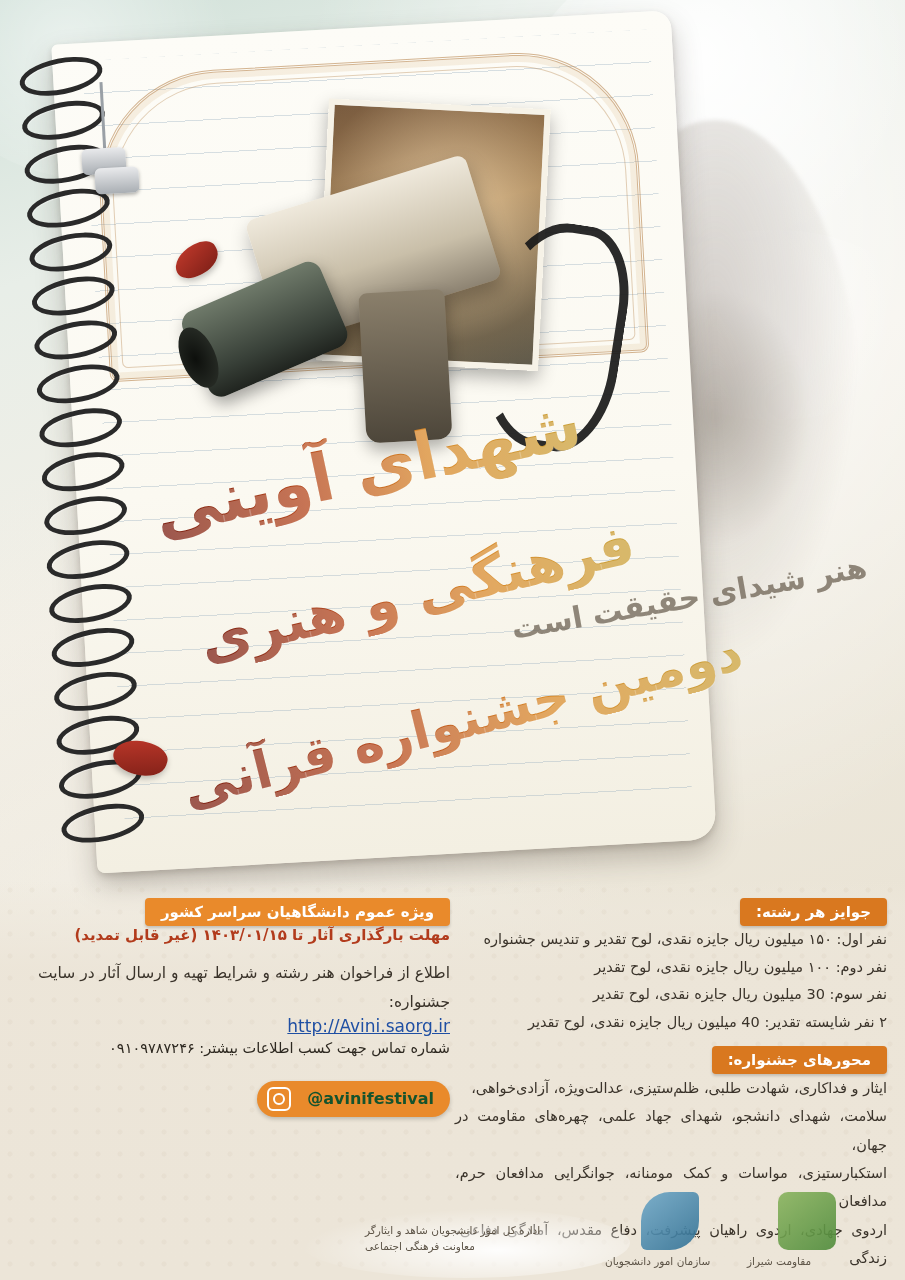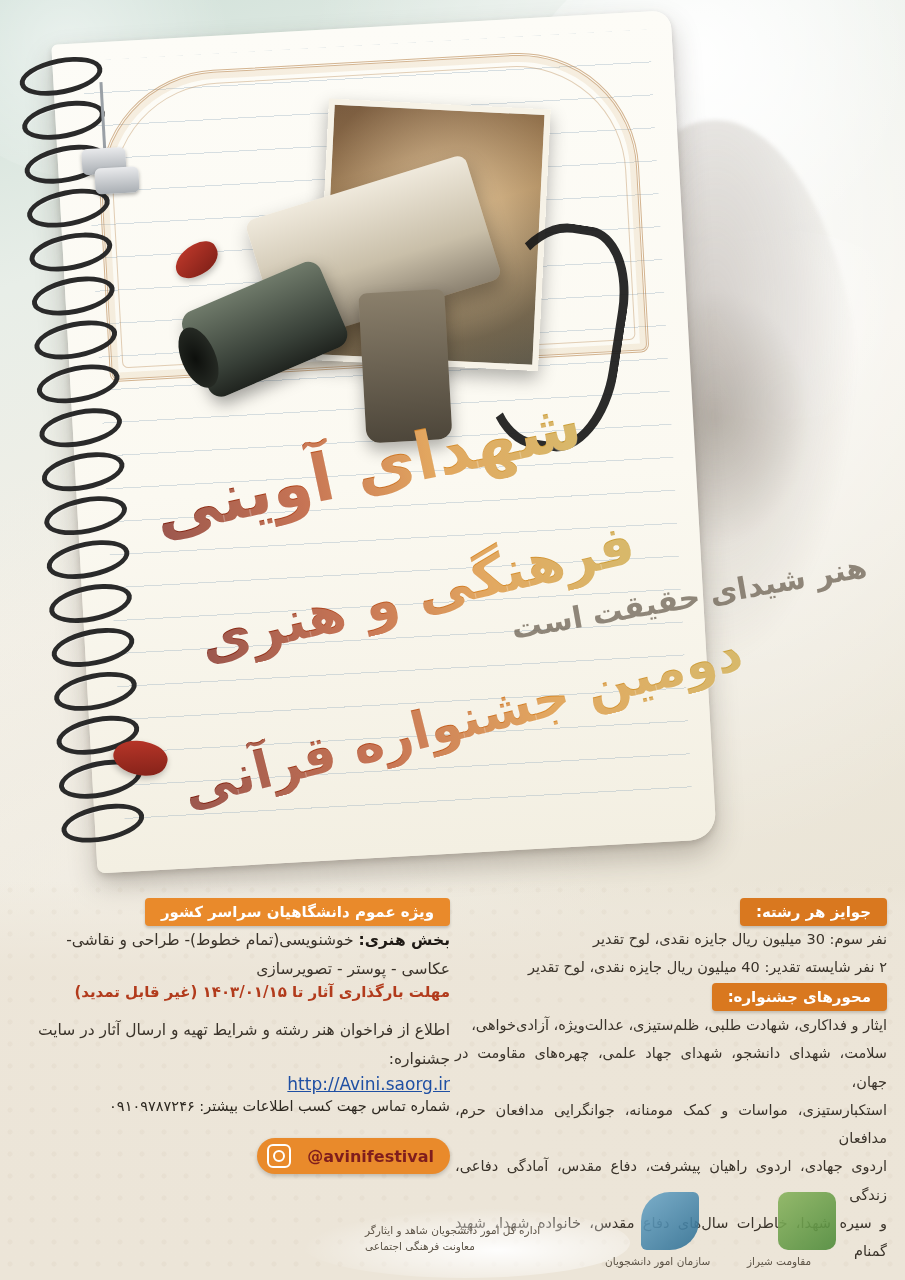--- a/index.html
+++ b/index.html
@@ -182,21 +182,21 @@
   .line b{color:#1f1a15;}
   .deadline{
     margin-top:0;font-size:15px;color:#b23b1c;font-weight:bold;
   }
   .site{
     direction:ltr;display:inline-block;color:#1f4fa3;font-weight:normal;font-size:17px;
     text-decoration:underline;
   }
   .phone{font-size:14.5px;color:#2d2820;margin-top:4px;}
   .insta{
-    margin-top:10px;background:#e98a2b;color:#7f1d1d;border-radius:18px;
+    margin-top:10px;background:#e98a2b;color:#14532d;border-radius:18px;
     display:inline-flex;align-items:center;gap:16px;padding:6px 16px 6px 10px;
     font-size:16px;font-weight:bold;direction:ltr;
     box-shadow:0 2px 4px rgba(0,0,0,.2);
   }
   .insta .ig{
     width:20px;height:20px;border:2px solid #fff;border-radius:6px;position:relative;flex:none;
   }
   .insta .ig:after{
     content:"";position:absolute;left:4px;top:4px;width:8px;height:8px;border:2px solid #fff;border-radius:50%;
   }
@@ -281,44 +281,42 @@
   <div class="calli calli-2">فرهنگی و هنری</div>
   <div class="calli calli-3">دومین جشنواره قرآنی</div>
   <div class="slogan">هنر شیدای حقیقت است</div>
 
   <div class="bottom">
     <div class="pattern"></div>
 
     <div class="left-col">
       <div class="ribbon">ویژه عموم دانشگاهیان سراسر کشور</div>
 
-      <p class="line">
-        <b>بخش هنری:</b>
-        <span>خوشنویسی(تمام خطوط)- طراحی و نقاشی-عکاسی - پوستر - تصویرسازی</span>
-      </p>
 
       <p class="deadline">مهلت بارگذاری آثار تا ۱۴۰۳/۰۱/۱۵ (غیر قابل تمدید)</p>
       <p class="line">اطلاع از فراخوان هنر رشته و شرایط تهیه و ارسال آثار در سایت جشنواره:</p>
       <a class="site" href="#">http://Avini.saorg.ir</a>
       <p class="phone">شماره تماس جهت کسب اطلاعات بیشتر: ۰۹۱۰۹۷۸۷۲۴۶</p>
 
       <div class="insta">
         <span class="ig"></span>
         <span>@avinifestival</span>
       </div>
     </div>
 
     <div class="right-col">
       <div class="ribbon dark">جوایز هر رشته:</div>
       <div class="prizes">
+        <p class="line">نفر اول: ۱۵۰ میلیون ریال جایزه نقدی، لوح تقدیر و تندیس جشنواره</p>
+        <p class="line">نفر دوم: ۱۰۰ میلیون ریال جایزه نقدی، لوح تقدیر</p>
         <p class="line">نفر سوم: 30 میلیون ریال جایزه نقدی، لوح تقدیر</p>
         <p class="line">۲ نفر شایسته تقدیر: 40 میلیون ریال جایزه نقدی، لوح تقدیر</p>
       </div>
 
-      <div class="ribbon dark" style="margin-top:2px">محورهای جشنواره:</div>
+      <div class="ribbon dark" style="margin-top:10px">محورهای جشنواره:</div>
       <div class="axes">
         <p class="line">ایثار و فداکاری، شهادت طلبی، ظلم‌ستیزی، عدالت‌ویژه، آزادی‌خواهی،</p>
         <p class="line">سلامت، شهدای دانشجو، شهدای جهاد علمی، چهره‌های مقاومت در جهان،</p>
         <p class="line">استکبارستیزی، مواسات و کمک مومنانه، جوانگرایی مدافعان حرم، مدافعان</p>
         <p class="line">اردوی جهادی، اردوی راهیان پیشرفت، دفاع مقدس، آمادگی دفاعی، زندگی</p>
         <p class="line">و سیره شهدا، خاطرات سال‌های دفاع مقدس، خانواده شهدا، شهید گمنام</p>
       </div>
     </div>
 
     <div class="feather"></div>

